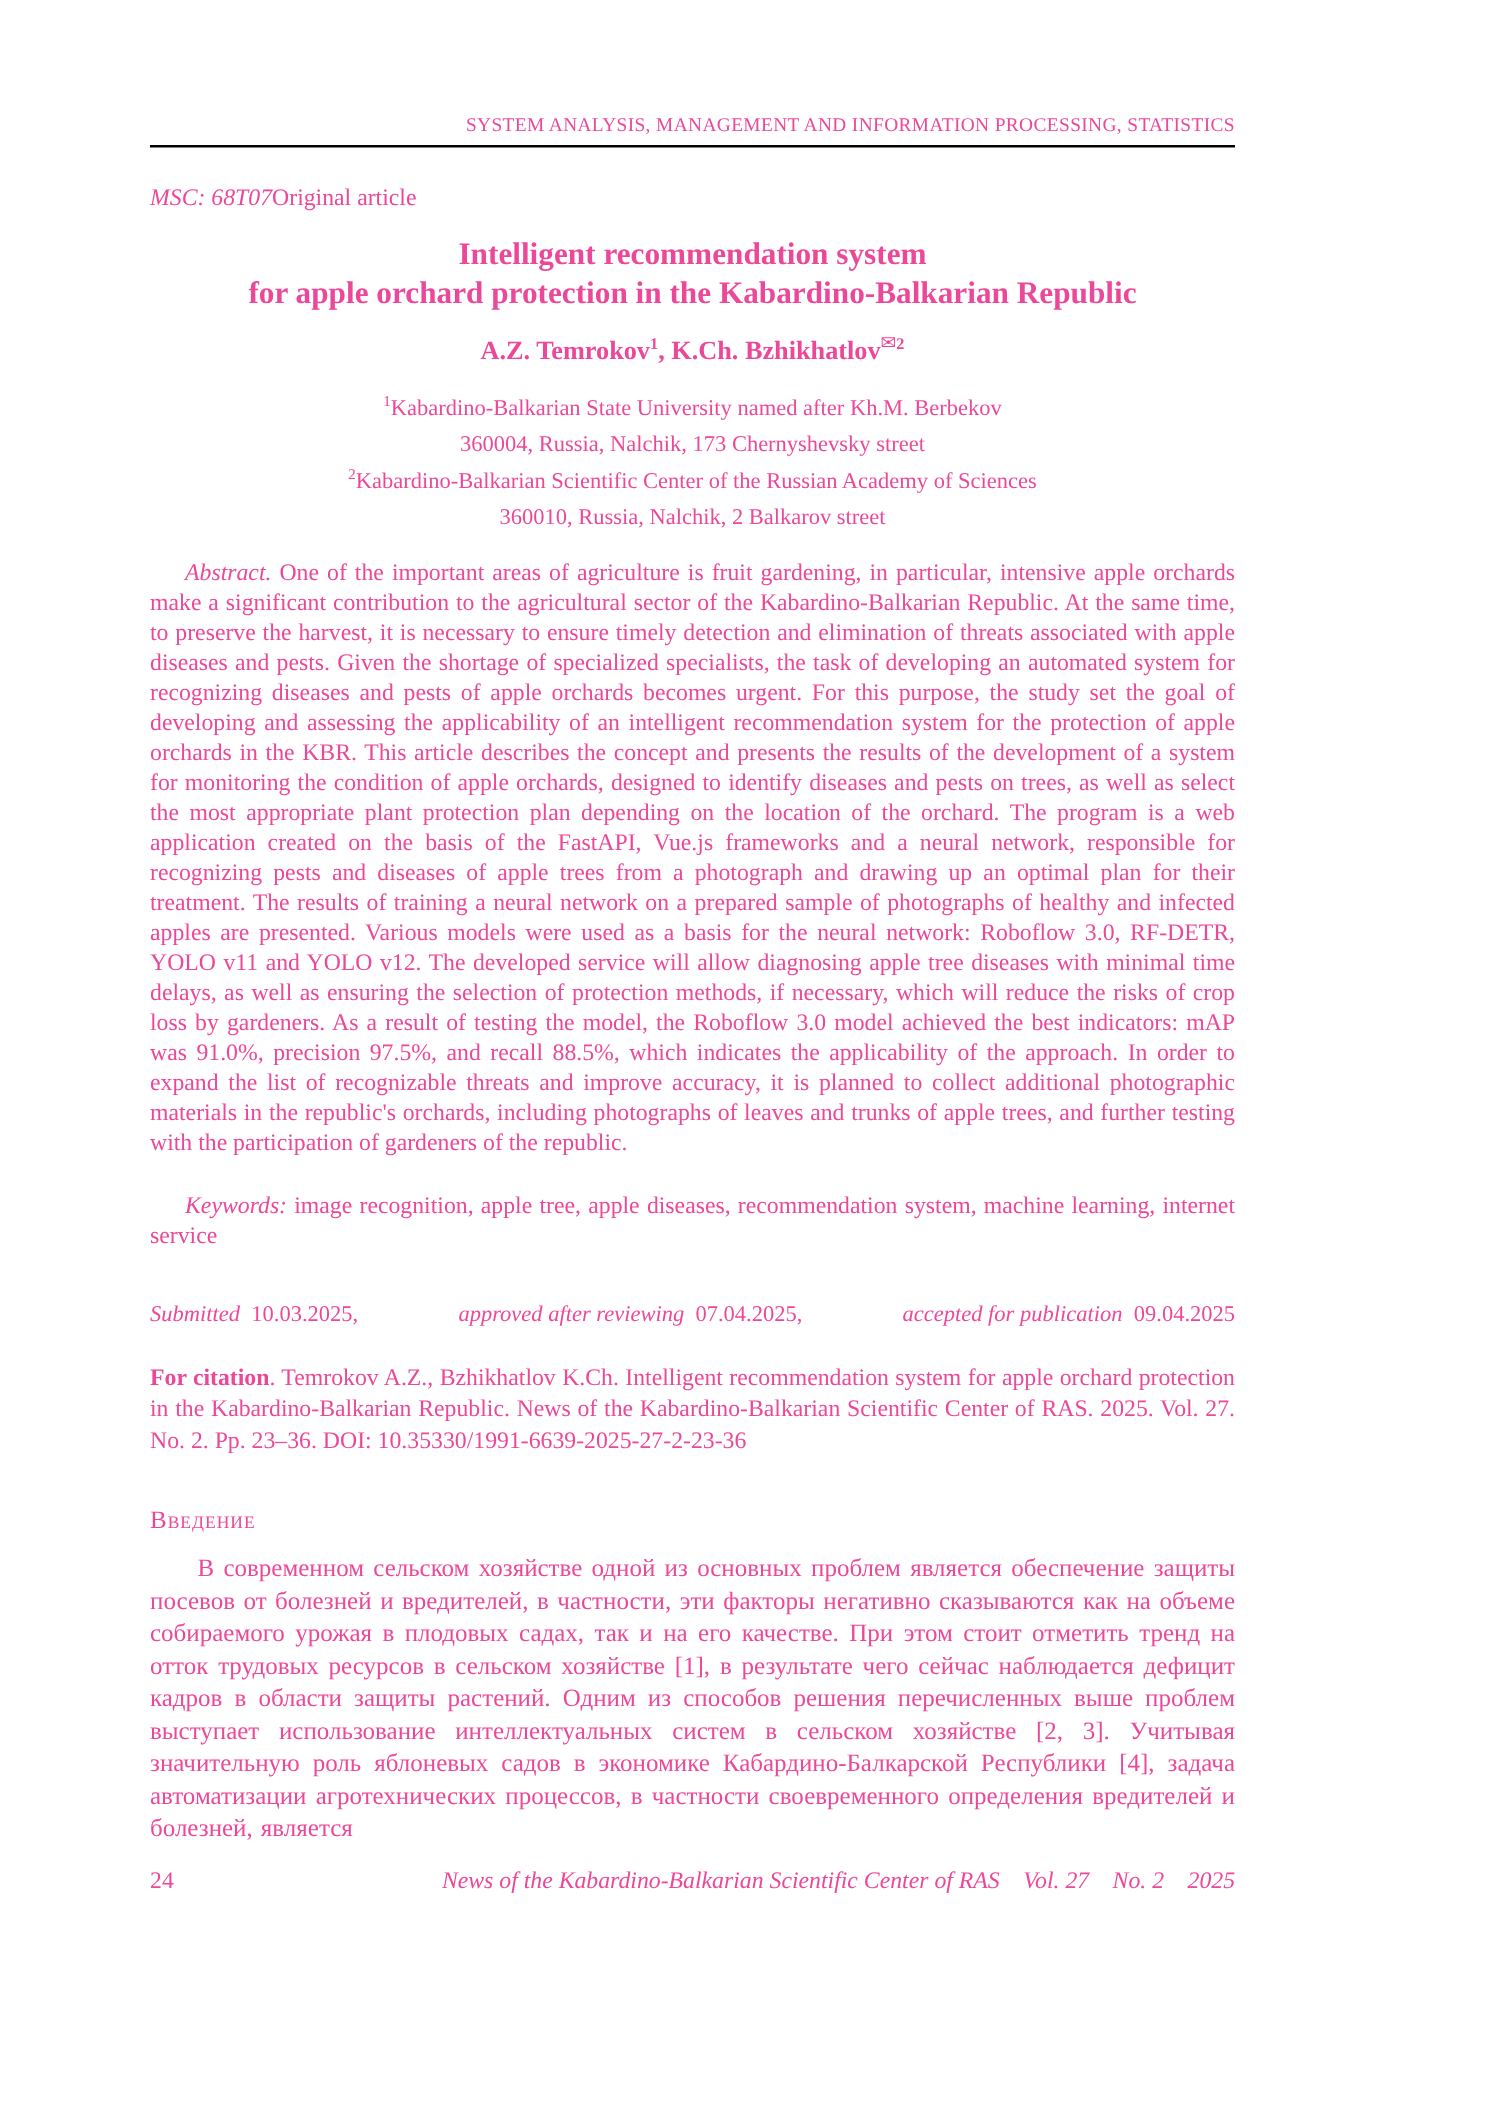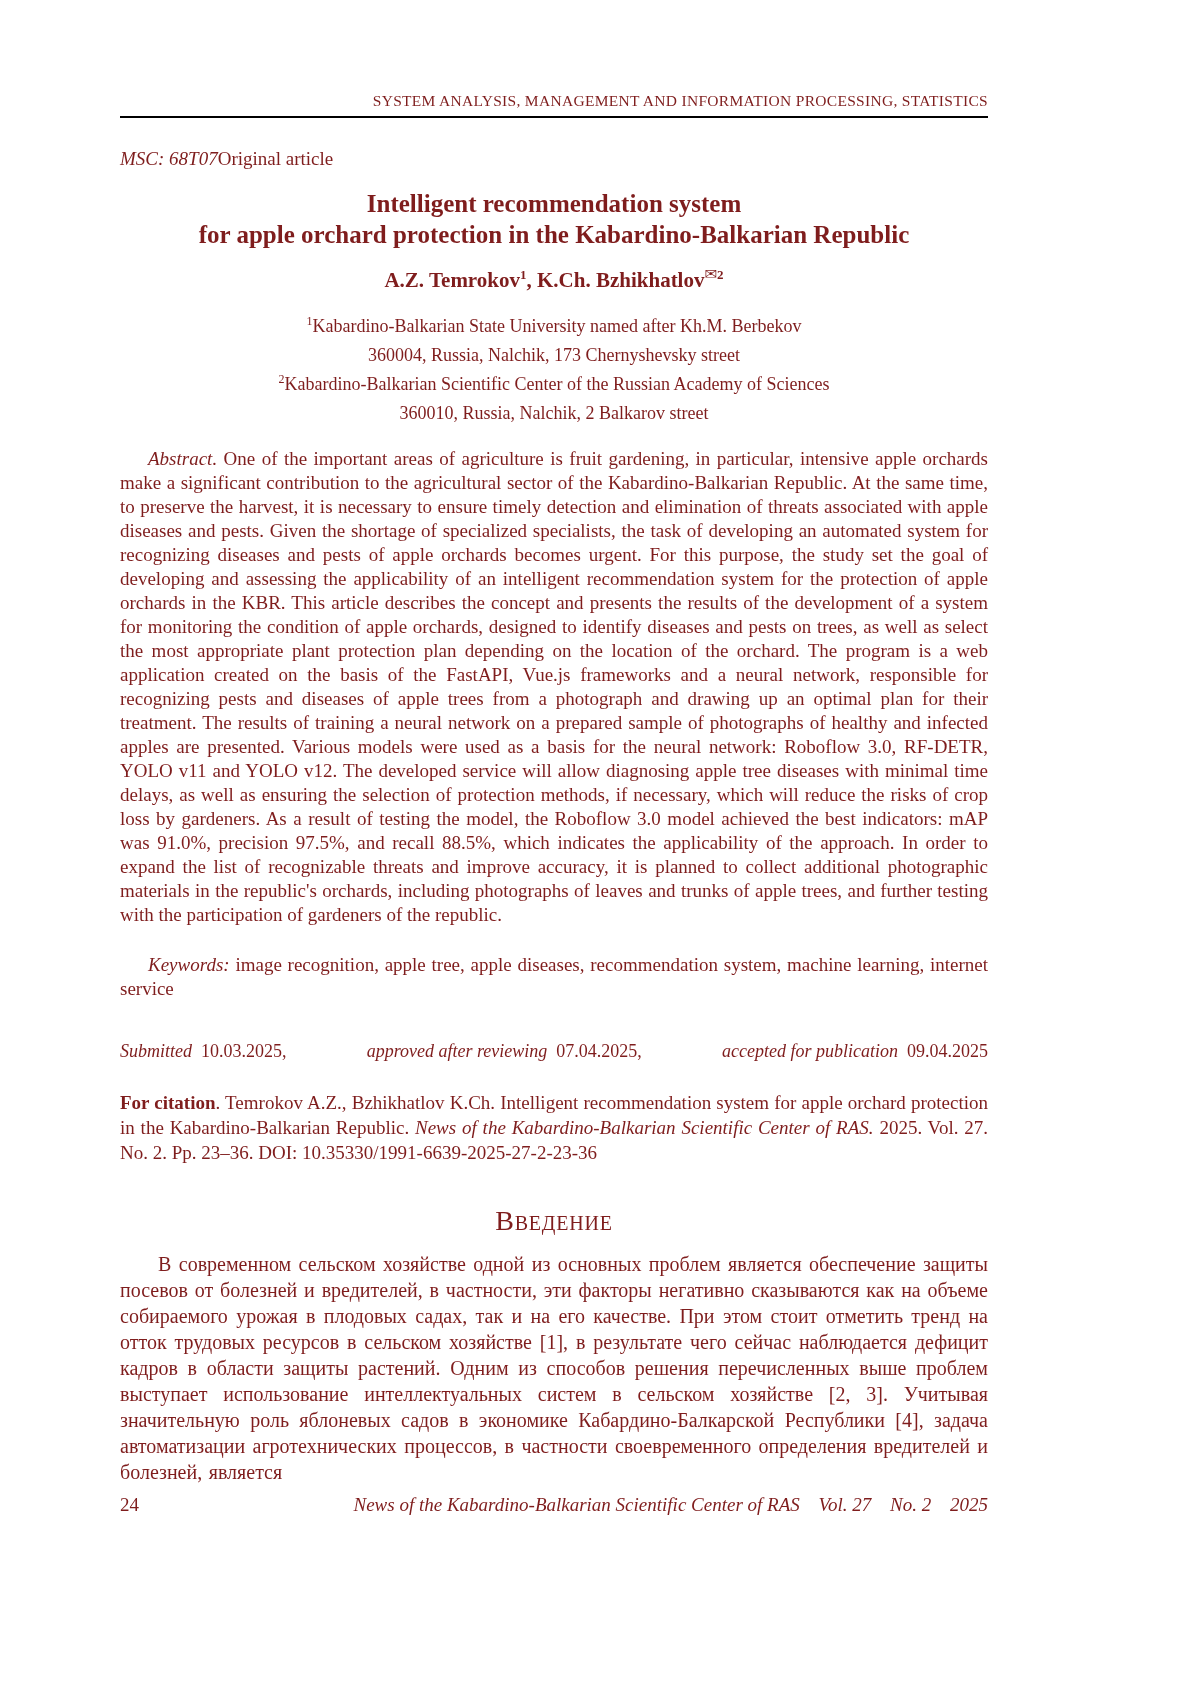--- a/index.html
+++ b/index.html
@@ -1,21 +1,21 @@
 <!DOCTYPE html>
 <html><head>
 <meta charset="utf-8">
 <style>
   html, body { margin: 0; padding: 0; }
   .page {
     position: relative;
     width: 1200px;
     height: 1697px;
     background: #ffffff;
-    color: #7f1d1d;
+    color: #ec4899;
     font-family: "Liberation Serif", "DejaVu Serif", serif;
     overflow: hidden;
   }
   .content {
     position: absolute;
     left: 120px;
     top: 0;
     width: 868px;
   }
   .running-head {
@@ -76,25 +76,25 @@
     font-size: 18px;
   }
   .date-label { font-style: italic; }
   .citation {
     margin-top: 28px;
     font-size: 19px;
     line-height: 25px;
     text-align: justify;
   }
   .citation-label { font-weight: bold; margin-top: 36px; }
-  .citation-journal { font-style: italic; }
+  .citation-journal { }
   .section-heading {
     margin-top: 40px;
-    text-align: center;
-    font-size: 28px;
+    text-align: left;
+    font-size: 20px;
     font-variant: small-caps;
     letter-spacing: 0.8px;
   }
   .intro-paragraph {
     margin-top: 14px;
     font-size: 20px;
     line-height: 26px;
     text-align: justify;
     text-indent: 38px;
     word-spacing: 1.5px;

